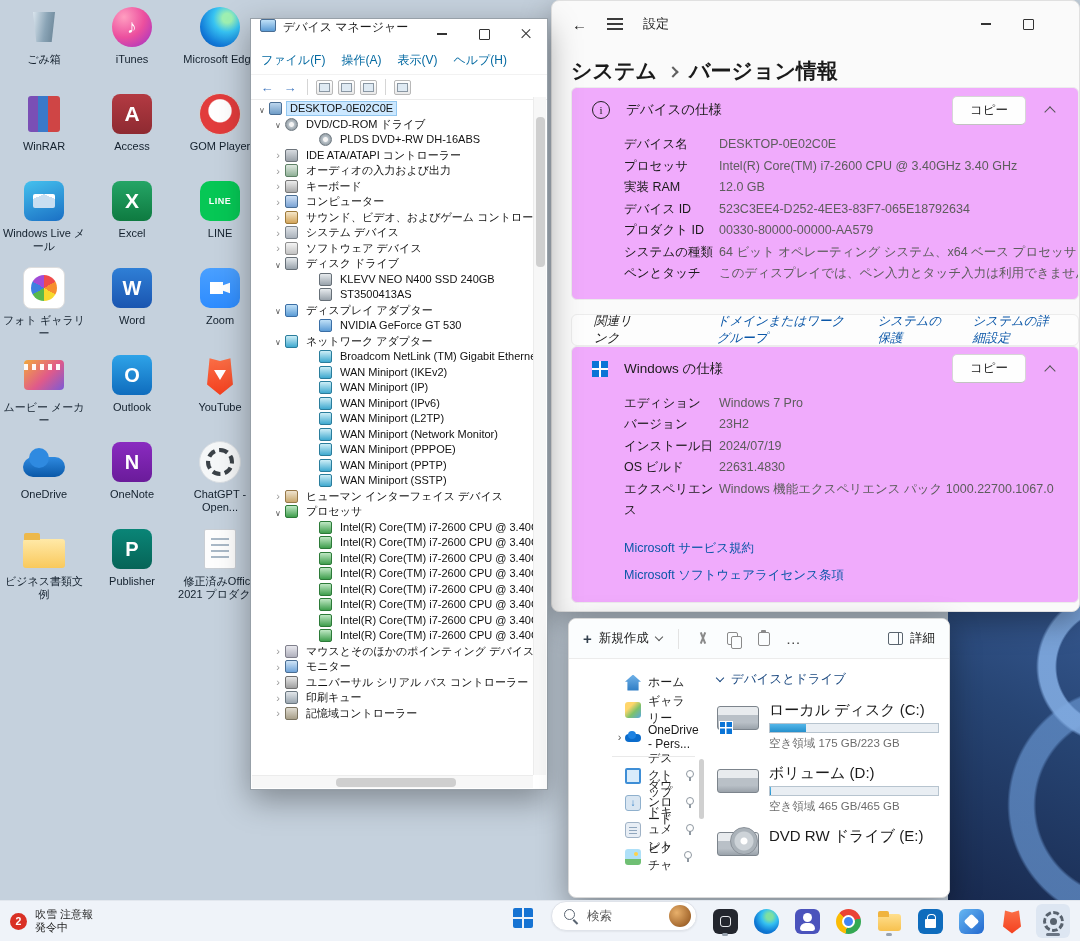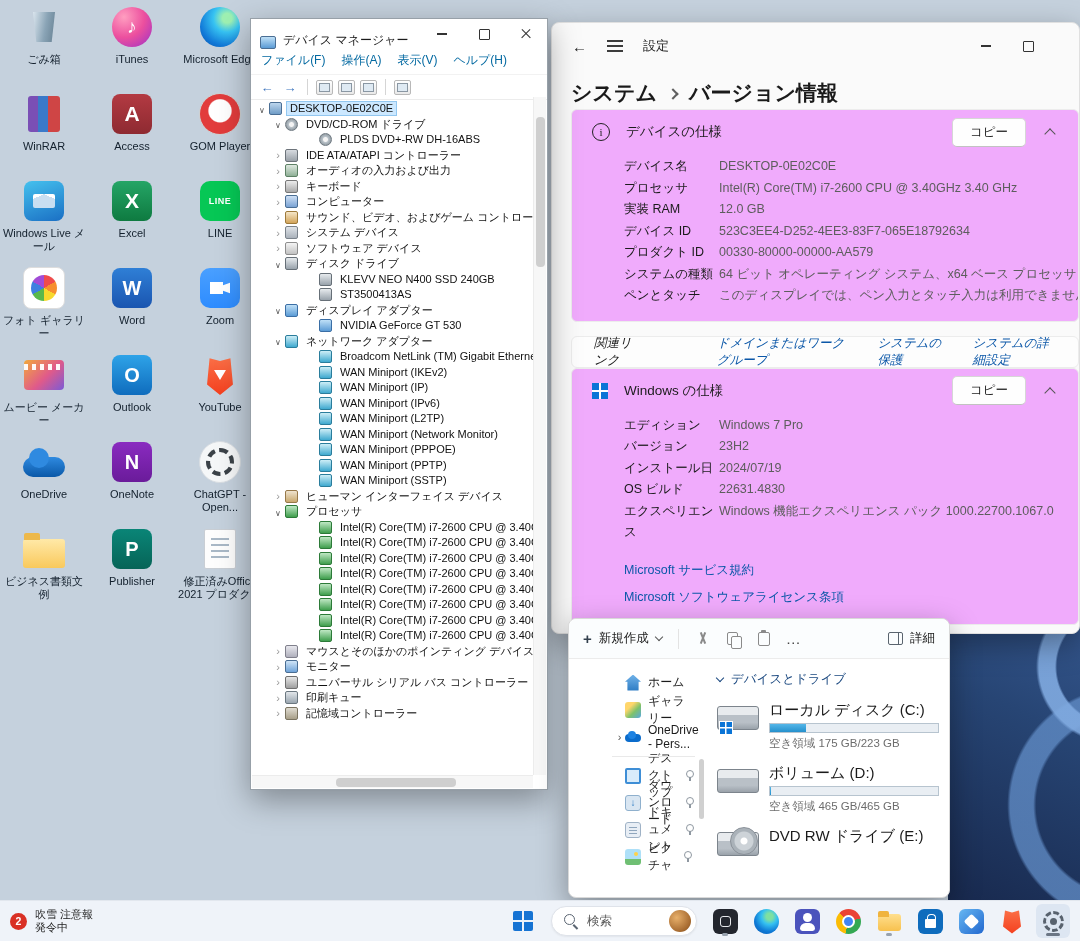--- a/index.html
+++ b/index.html
@@ -63,21 +63,21 @@
   .win{position:absolute;box-shadow:0 10px 30px rgba(0,0,0,.35);}
   .wctl{margin-left:auto;display:flex;height:100%;}
   .wbtn{width:42px;height:100%;display:flex;align-items:center;justify-content:center;position:relative;}
   .g-min::before{content:"";width:10px;height:1.5px;background:#333;}
   .g-max::before{content:"";width:9px;height:9px;border:1.2px solid #333;border-radius:1px;}
   .g-close::before,.g-close::after{content:"";position:absolute;width:12px;height:1.4px;background:#333;}
   .g-close::before{transform:rotate(45deg);}  .g-close::after{transform:rotate(-45deg);}
 
   
   #dm{left:250px;top:18px;width:298px;height:772px;background:#fff;border:1px solid #97a0a8;z-index:3;}
-  .dm-tb{height:30px;display:flex;align-items:flex-end;padding-left:9px;gap:7px;font-size:12px;color:#1b1b1b;background:#fff;}
+  .dm-tb{height:30px;display:flex;align-items:flex-start;padding-left:9px;gap:7px;font-size:12px;color:#1b1b1b;background:#fff;font-family:Liberation Serif, serif;}
   .dm-appicon{width:16px;height:13px;border:1px solid #4a6e94;border-radius:2px;background:linear-gradient(#bfe0f7,#5b9bd5);}
   .dm-menu{display:flex;gap:16px;padding:3px 10px 5px;font-size:12px;color:#0369a1;border-bottom:1px solid #f2f2f2;}
   .dm-tools{display:flex;align-items:center;gap:5px;padding:2px 7px;border-bottom:1px solid #ececec;height:25px;}
   .tool{display:flex;align-items:center;justify-content:center;font-size:13px;color:#3f76bf;width:18px;height:17px;}
   .a-back::before{content:"←";}  .a-fwd::before{content:"→";}
   .tool.box{border:1px solid #b8b8b8;background:linear-gradient(#fff,#e9e9e9);width:17px;height:15px;border-radius:2px;}
   .tool.box::before{content:"";width:9px;height:7px;border:1px solid #8a97a3;background:#dfeaf3;}
   .tdiv{width:1px;height:16px;background:#d5d5d5;margin:0 3px;}
   .dm-tree{position:absolute;top:78px;left:1px;right:14px;bottom:14px;overflow:hidden;padding-top:4px;font-size:11px;color:#111;}
   .trow{display:flex;align-items:center;height:15.5px;white-space:nowrap;}
@@ -108,21 +108,21 @@
   .ticon.k-mon{background:linear-gradient(#cfe4f7,#6fa3d8);border:1px solid #4a6e94;}
   .ticon.k-usb{background:linear-gradient(#e6e6e6,#9f9f9f);border:1px solid #6f6f6f;}
   .ticon.k-print{background:linear-gradient(#e2e6ea,#9aa6b0);border:1px solid #6b7780;}
   .ticon.k-storage{background:linear-gradient(#e0dcd2,#a89f88);border:1px solid #7a7360;}
   .dm-vscroll{position:absolute;top:78px;right:1px;bottom:14px;width:13px;background:#f7f7f7;border-left:1px solid #ececec;}
   .dm-vscroll .thumb{position:absolute;left:2px;top:20px;width:9px;height:150px;border-radius:4px;background:#cfcfcf;}
   .dm-hscroll{position:absolute;left:1px;right:14px;bottom:1px;height:13px;background:#f7f7f7;border-top:1px solid #ececec;}
   .dm-hscroll .thumb-h{position:absolute;left:30%;top:2px;height:9px;width:120px;border-radius:4px;background:#cfcfcf;}
 
   
-  #st{left:551px;top:22px;width:529px;height:612px;background:#fafafa;border:1px solid #e0e0e0;border-radius:8px;z-index:2;}
+  #st{left:551px;top:0;width:529px;height:612px;background:#fafafa;border:1px solid #e0e0e0;border-radius:8px;z-index:2;}
   .st-tb{height:46px;display:flex;align-items:center;gap:20px;padding-left:20px;font-size:13px;color:#1b1b1b;position:relative;}
   .back-icon::before{content:"←";font-size:15px;color:#1b1b1b;}
   .burger{width:16px;height:12px;background:linear-gradient(#3c3c3c 0 2px,transparent 2px 5px,#3c3c3c 5px 7px,transparent 7px 10px,#3c3c3c 10px 12px);}
   .st-ctl{position:absolute;right:30px;top:0;display:flex;height:100%;}
   .st-main{padding-left:19px;}
   .bc{display:flex;align-items:center;gap:12px;margin:10px 0 2px;font-size:21px;font-weight:bold;color:#1a1a1a;}
   .bc-sep{width:8px;height:8px;border-right:2px solid #5f5f5f;border-bottom:2px solid #5f5f5f;transform:rotate(-45deg);margin-top:2px;}
   .card{width:508px;background:#f0abfc;border:1px solid #ececec;border-radius:6px;overflow:hidden;}
   .chead{height:44px;display:flex;align-items:center;gap:16px;padding:0 20px;}
   .info-icon{width:18px;height:18px;border:1.5px solid #222;border-radius:50%;display:flex;align-items:center;justify-content:center;}
@@ -199,21 +199,21 @@
   .drbar.k-show{display:block;}
   .drfill{height:100%;background:linear-gradient(#54b6e8,#2590cc);}
   .drfree{font-size:11.5px;color:#6d6d6d;margin-top:3px;white-space:nowrap;}
   .drfree:empty{display:none;}
 
   
   #tb{position:absolute;left:0;bottom:0;width:1080px;height:41px;background:#eff3f9;border-top:1px solid #e2e7ee;z-index:6;}
   .weather{position:absolute;left:10px;top:50%;transform:translateY(-50%);display:flex;align-items:center;gap:8px;}
   .wbadge{width:17px;height:17px;border-radius:50%;background:#d93025;color:#fff;font-size:10.5px;font-weight:bold;display:flex;align-items:center;justify-content:center;}
   .wtxt{display:flex;flex-direction:column;font-size:11px;line-height:13px;color:#1b1b1b;}
-  .tb-center{position:absolute;left:506px;top:0;height:100%;display:flex;align-items:center;gap:11px;}
+  .tb-center{position:absolute;left:506px;top:0;height:100%;display:flex;gap:11px;}
   .slot{width:34px;height:34px;border-radius:6px;display:flex;align-items:center;justify-content:center;position:relative;flex:none;}
   .slot.k-active{background:#dde6f2;}
   .slot.k-running::after{content:"";position:absolute;bottom:2px;left:50%;transform:translateX(-50%);width:6px;height:3px;border-radius:2px;background:#98a2ae;}
   .slot.k-active::after{content:"";position:absolute;bottom:2px;left:50%;transform:translateX(-50%);width:14px;height:3px;border-radius:2px;background:#6b7685;}
   .start-icon{width:20px;height:20px;border-radius:2px;background-color:#1673d3;background-image:linear-gradient(#eff3f9,#eff3f9),linear-gradient(#eff3f9,#eff3f9);background-size:2px 100%,100% 2px;background-position:50% 0,0 50%;background-repeat:no-repeat;}
   .search{width:146px;height:30px;border-radius:16px;background:#fff;border:1px solid #dfe3ea;display:flex;align-items:center;gap:8px;padding:0 5px 0 12px;box-shadow:0 1px 2px rgba(0,0,0,.06);}
   .mag{width:15px;height:15px;position:relative;flex:none;}
   .mag::before{content:"";position:absolute;left:0;top:0;width:9px;height:9px;border:1.6px solid #5a6572;border-radius:50%;}
   .mag::after{content:"";position:absolute;left:10px;top:10px;width:6px;height:1.6px;background:#5a6572;transform:rotate(45deg);transform-origin:0 0;}
   .stext{font-size:12.5px;color:#5a5a5a;flex:1;}

